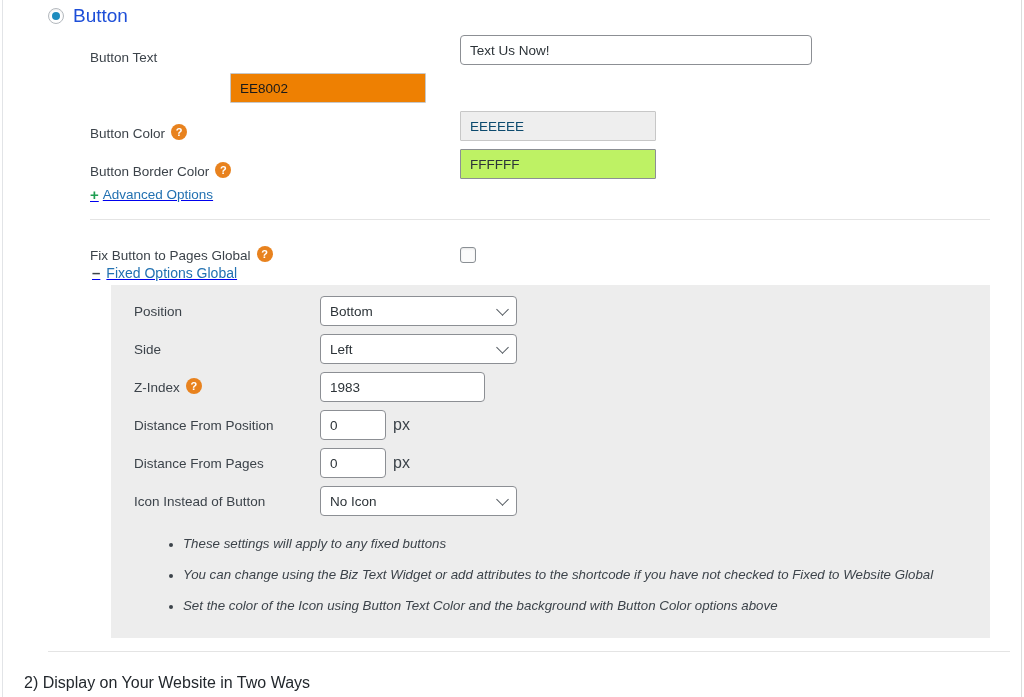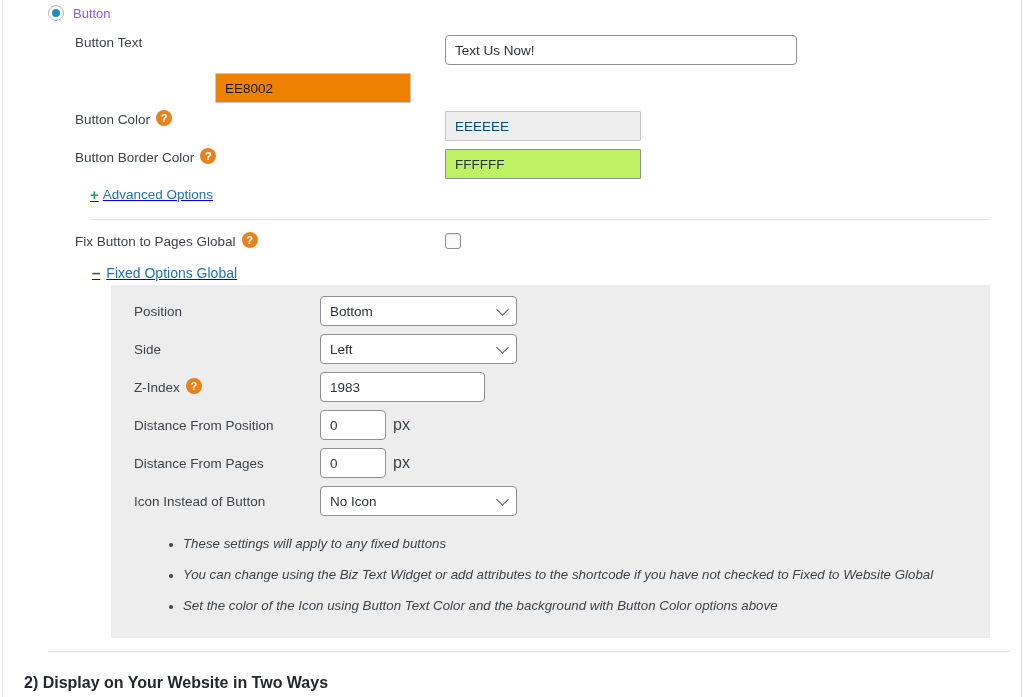--- a/index.html
+++ b/index.html
@@ -37,28 +37,28 @@
     border: 1px solid #b4b9be; background: #fff;
     display: inline-block; position: relative;
     box-shadow: inset 0 1px 2px rgba(0,0,0,.07);
     flex: none;
   }
   .radio::after {
     content: ""; position: absolute;
     left: 3px; top: 3px; width: 8px; height: 8px;
     border-radius: 50%; background: #1e8cbe;
   }
-  .radio-label { font-size: 13px; color: #8b5cf6; }
+  .radio-label { font-size: 19px; color: #1d4ed8; }
 
   
   .field-row {
     position: absolute;
-    left: 75px;
+    left: 90px;
     height: 30px;
-    display: flex; align-items: flex-start;
+    display: flex; align-items: flex-end;
   }
   .f-label {
     font-size: 13.5px; color: #3c434a;
     width: 230px; display: flex; align-items: center; gap: 6px;
     white-space: nowrap;
   }
   .help {
     display: inline-flex; align-items: center; justify-content: center;
     width: 16px; height: 16px; border-radius: 50%;
     background: #e8821e; color: #fff;
@@ -144,21 +144,21 @@
     position: absolute; left: 50px; top: 249px; width: 790px;
     margin: 0; padding: 0 0 0 22px;
     font-size: 13.3px; color: #3c434a; line-height: 19px; font-style: italic;
   }
   .bullets li { margin-bottom: 12px; }
   .bullets li::marker { font-size: 12px; }
 
   
   .h-bottom {
     position: absolute; left: 24px; top: 674px;
-    font-size: 16px; font-weight: bold; color: #23282d;
+    font-size: 16px; font-weight: normal; color: #23282d;
     margin: 0;
   }
 </style>
 </head>
 <body>
 
 <div id="root">
 
   <div class="edge-left"></div>
   <div class="edge-right"></div>

